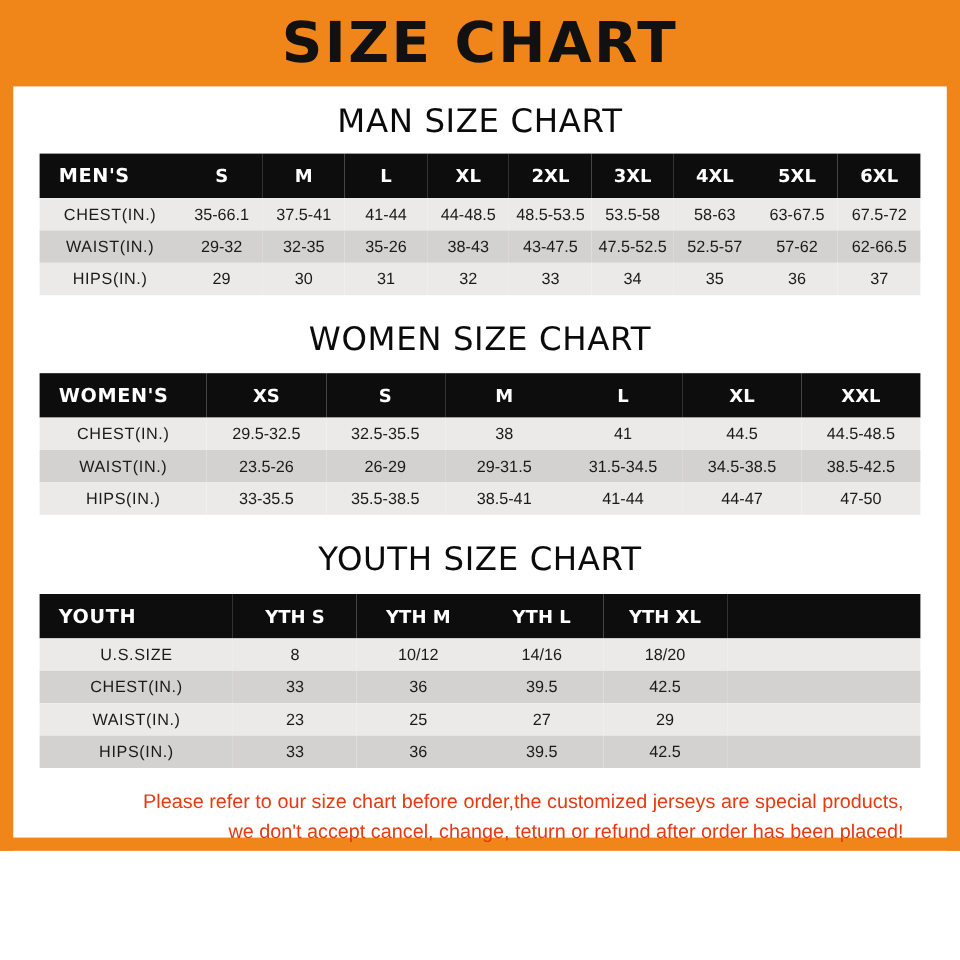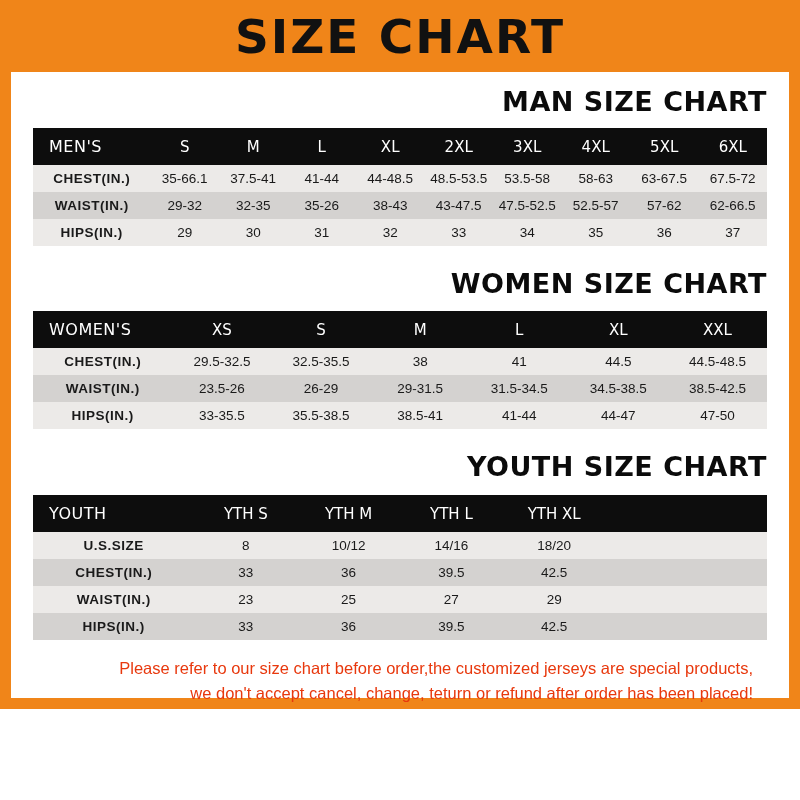--- a/index.html
+++ b/index.html
@@ -36,41 +36,41 @@
     font-weight: bold;
     font-size: 47px;
     letter-spacing: 2px;
     color: #111111;
     line-height: 1;
   }
   .content {
     padding: 0 22px;
   }
   .section-title {
-    text-align: right;
+    text-align: center;
     font-family: "DejaVu Sans", sans-serif;
-    font-weight: bold;
+    font-weight: normal;
     font-size: 27px;
     color: #0b0b0b;
     letter-spacing: 0.5px;
   }
   .t1 { margin-top: 14px; margin-bottom: 11px; }
   .t2 { margin-top: 22px; margin-bottom: 12px; }
   .t3 { margin-top: 22px; margin-bottom: 13px; }
 
   table.size-table {
     width: 100%;
     border-collapse: collapse;
     table-layout: fixed;
   }
   table.size-table thead th {
     background: #0d0d0d;
     color: #ffffff;
     font-family: "DejaVu Sans", sans-serif;
-    font-weight: normal;
+    font-weight: bold;
     font-size: 15px;
     padding: 9px 2px;
     text-align: center;
   }
   table.size-table thead th.rowhead {
     text-align: left;
     padding-left: 16px;
     font-size: 16px;
     letter-spacing: 0.5px;
   }
@@ -78,21 +78,20 @@
     font-family: "Liberation Sans", sans-serif;
     font-size: 13.5px;
     color: #1a1a1a;
     text-align: center;
     padding: 6px 2px;
   }
   table.size-table tbody td.rowhead {
     font-size: 13.5px;
     letter-spacing: 0.5px;
     text-align: center;
-    font-weight: bold;
   }
   table.size-table tbody tr.odd td { background: #eceae8; }
   table.size-table tbody tr.even td { background: #d4d2d0; }
 
   
   .men col.c0 { width: 16%; }
   .women col.c0 { width: 19%; }
   .youth col.c0 { width: 22%; }
   .youth col.pad { width: 22%; }
 

